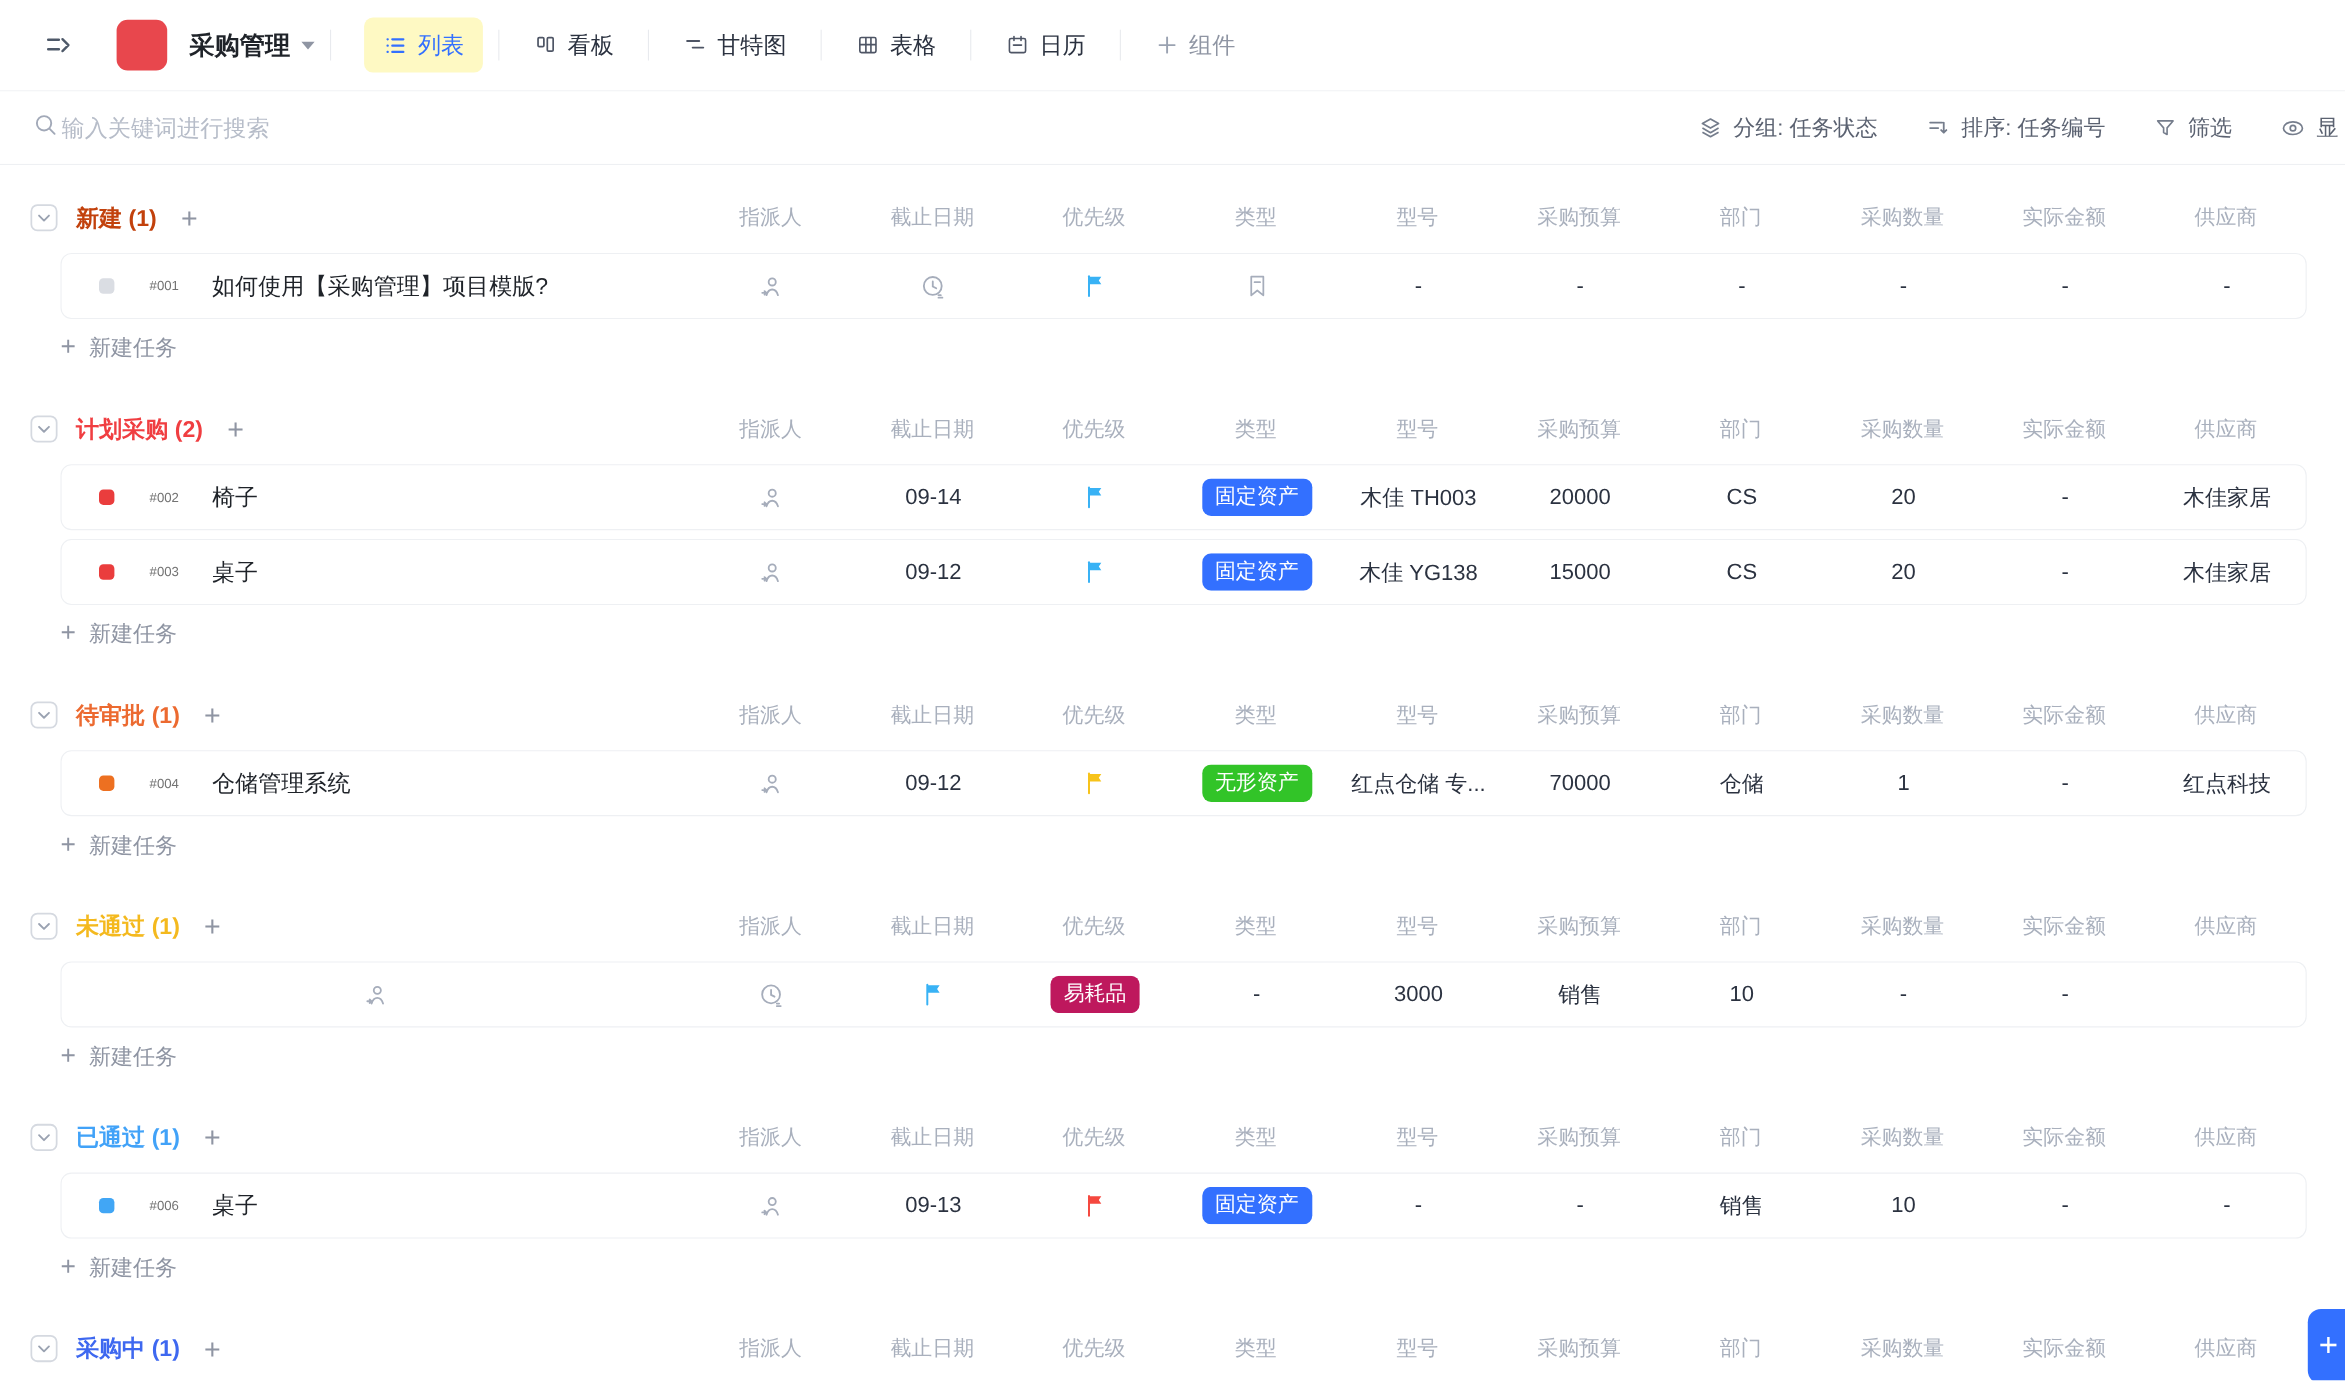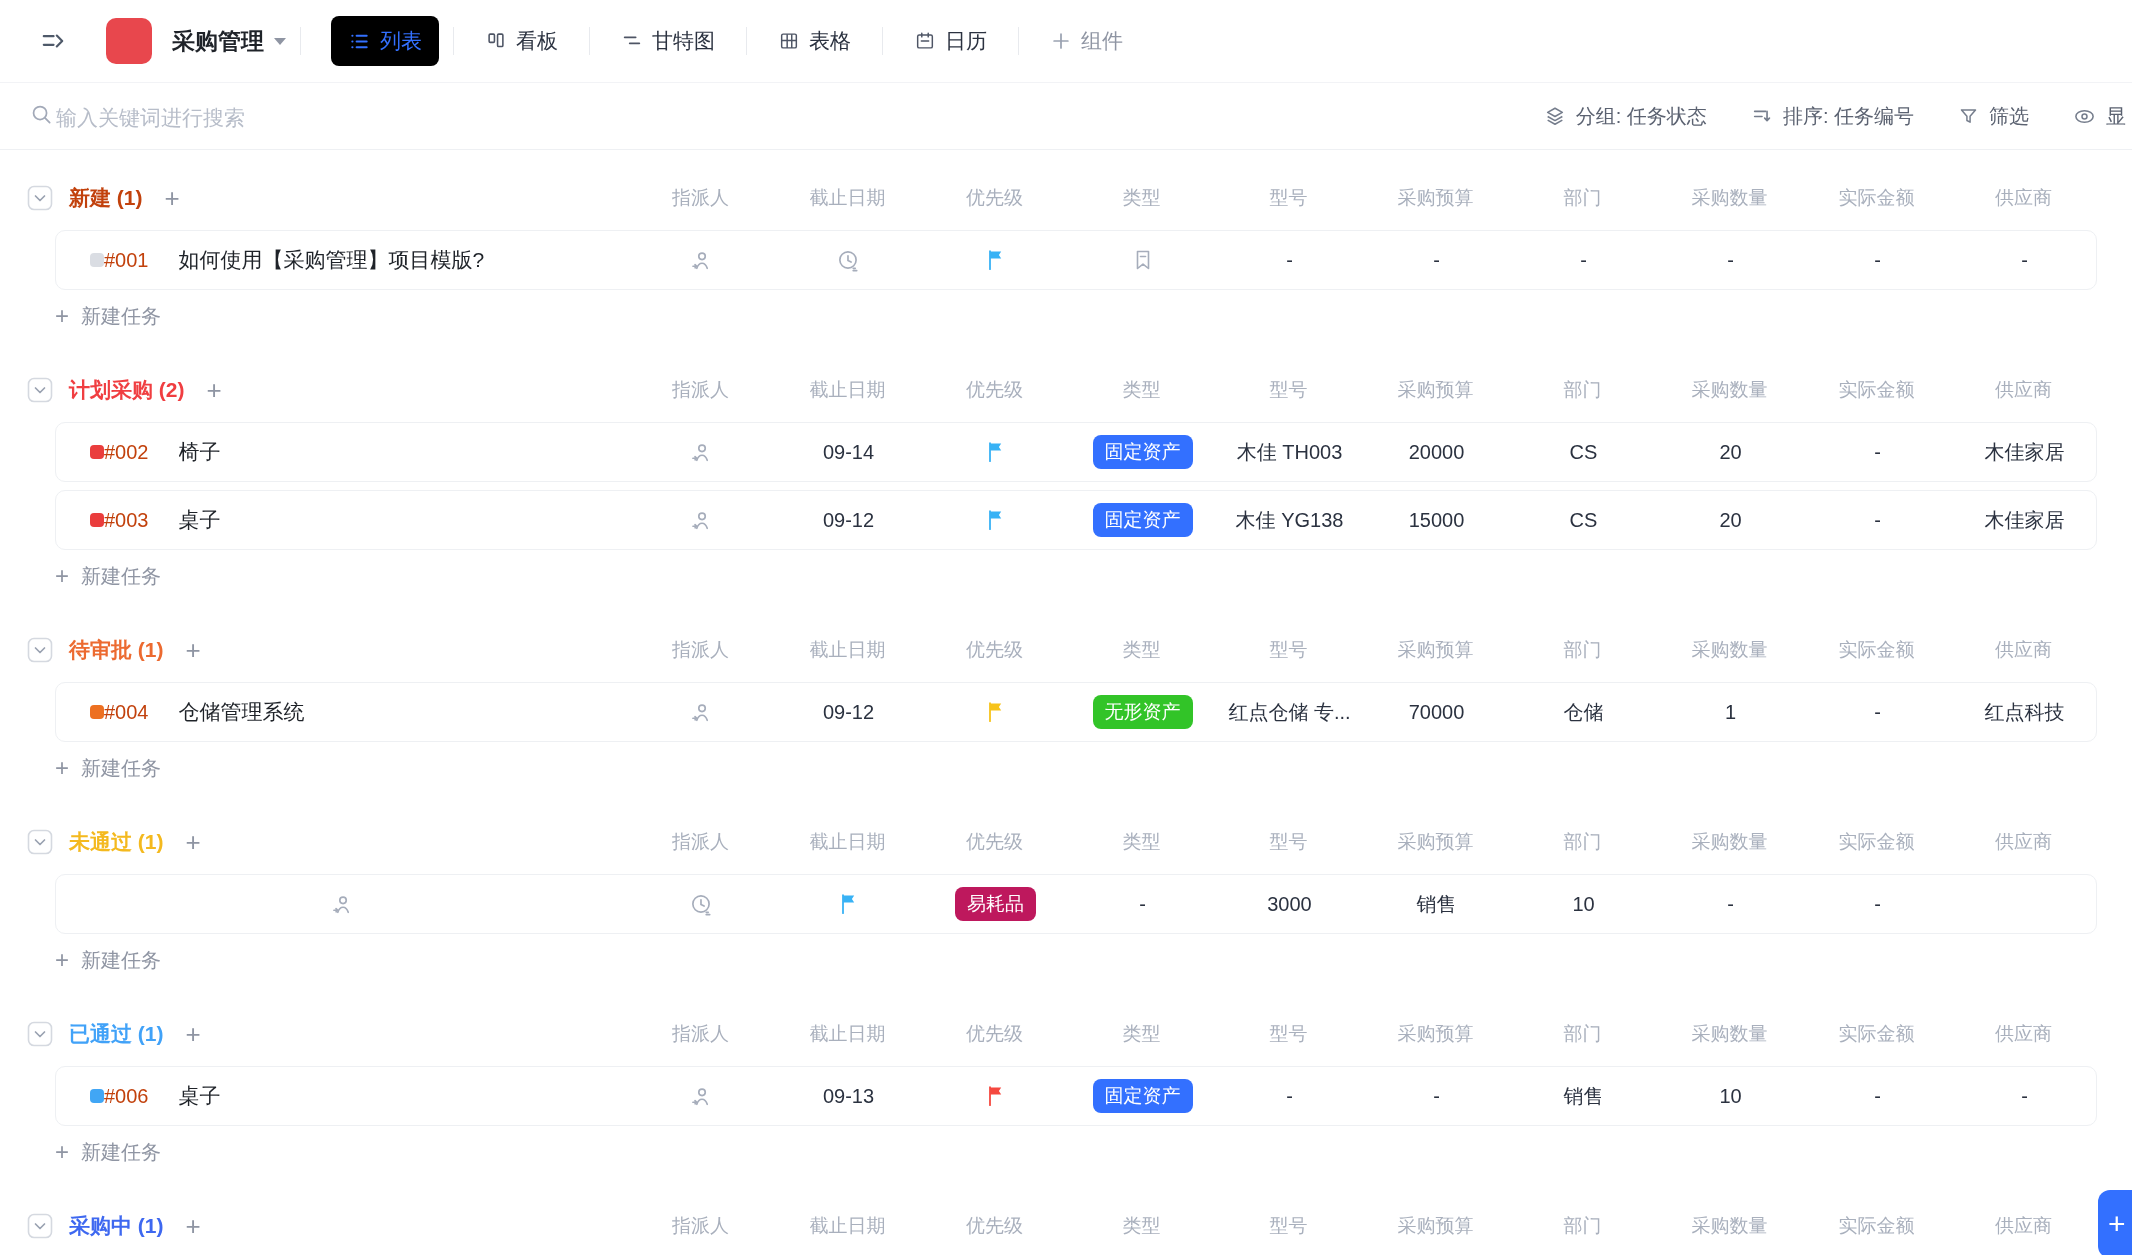--- a/index.html
+++ b/index.html
@@ -10,21 +10,21 @@
   
   .topbar { height:82px; display:flex; align-items:center; padding-left:36px; background:#fff; }
   .expand-btn { width:34px; height:34px; display:flex; align-items:center; justify-content:center; cursor:pointer; }
   .logo { width:46px; height:46px; border-radius:10px; background:#e8474d; margin-left:36px; }
   .proj-title { display:flex; align-items:center; gap:10px; margin-left:20px; cursor:pointer;font-family:Liberation Serif, serif; }
   .proj-title .t { font-size:23px; font-weight:bold; color:#1f2329; }
   .caret { width:0; height:0; border-left:6px solid transparent; border-right:6px solid transparent; border-top:7px solid #8f95a3; }
   .vdiv { width:1px; height:28px; background:#e8eaee; margin:0 14px; }
   .tabs { display:flex; align-items:center; margin-left:16px; }
   .tab { display:flex; align-items:center; gap:9px; padding:11px 17px; border-radius:8px; font-size:21px; color:#2b3240; cursor:pointer; white-space:nowrap; }
-  .tab.active { background:#000000; color:#3370ff; }
+  .tab.active { background:#fef9c3; color:#3370ff; }
   .tab.muted { color:#8f95a3; }
   .tab svg { display:block; }
 
   
   .searchrow { height:68px; border-top:1px solid #f2f3f6; border-bottom:1px solid #eef0f3; display:flex; align-items:center; padding:0 0 0 30px; }
   .search-left { display:flex; align-items:flex-end; gap:3px; flex:1 1 auto; }
   .search-input { border:none; outline:none; font-size:21px; color:#1f2329; width:560px; background:transparent; font-family:"Liberation Sans",sans-serif; }
   .search-input::placeholder { color:#b7bdc9; }
   .controls { display:flex; align-items:center; gap:44px; padding-right:6px; white-space:nowrap; }
   .control { display:flex; align-items:center; gap:10px; font-size:20px; color:#5b6271; cursor:pointer; }
@@ -36,21 +36,21 @@
   .gh-left { display:flex; align-items:center; gap:16px; }
   .gtoggle { width:26px; height:26px; cursor:pointer; display:flex; }
   .gname { font-size:21px; font-weight:bold; white-space:nowrap; }
   .gplus { font-size:26px; color:#8f95a3; cursor:pointer; line-height:1; margin-left:6px; }
   .colhead { font-size:19px; color:#a9b0bd; text-align:center; white-space:nowrap; overflow:hidden; }
 
   .task-card { margin:8px 35px 0 55px; height:60px; background:#fff; border:1px solid #eef0f3; border-radius:10px;
     display:grid; grid-template-columns:572px repeat(10,147px); align-items:center; cursor:pointer; }
   .tc-left { display:flex; align-items:center; gap:0; padding-left:34px; overflow:hidden; }
   .dot { width:14px; height:14px; border-radius:4px; flex:0 0 auto; }
-  .tid { font-size:20px; color:#c2410c; white-space:nowrap; }
+  .tid { font-size:12px; color:#737373; margin-left:32px; white-space:nowrap; }
   .ttitle { font-size:21px; color:#1f2329; margin-left:30px; white-space:nowrap; overflow:hidden; text-overflow:ellipsis; }
   .cell { text-align:center; font-size:20px; color:#2b3240; white-space:nowrap; overflow:hidden; }
   .cell .icon-wrap { display:inline-flex; vertical-align:middle; }
   .badge { display:inline-block; padding:5px 12px; border-radius:8px; color:#fff; font-size:19px; line-height:1.25; }
   .addtask { margin:6px 0 0 55px; height:40px; display:flex; align-items:center; gap:12px; color:#8f95a3; font-size:20px; cursor:pointer; width:260px; }
   .addtask .plus { font-size:24px; line-height:1; }
 
   
   .fab { position:absolute; right:-28px; top:1190px; width:62px; height:68px; background:#3370ff; border-radius:12px;
     color:#fff; font-size:30px; display:flex; align-items:center; justify-content:flex-start; padding-left:10px; cursor:pointer; }

